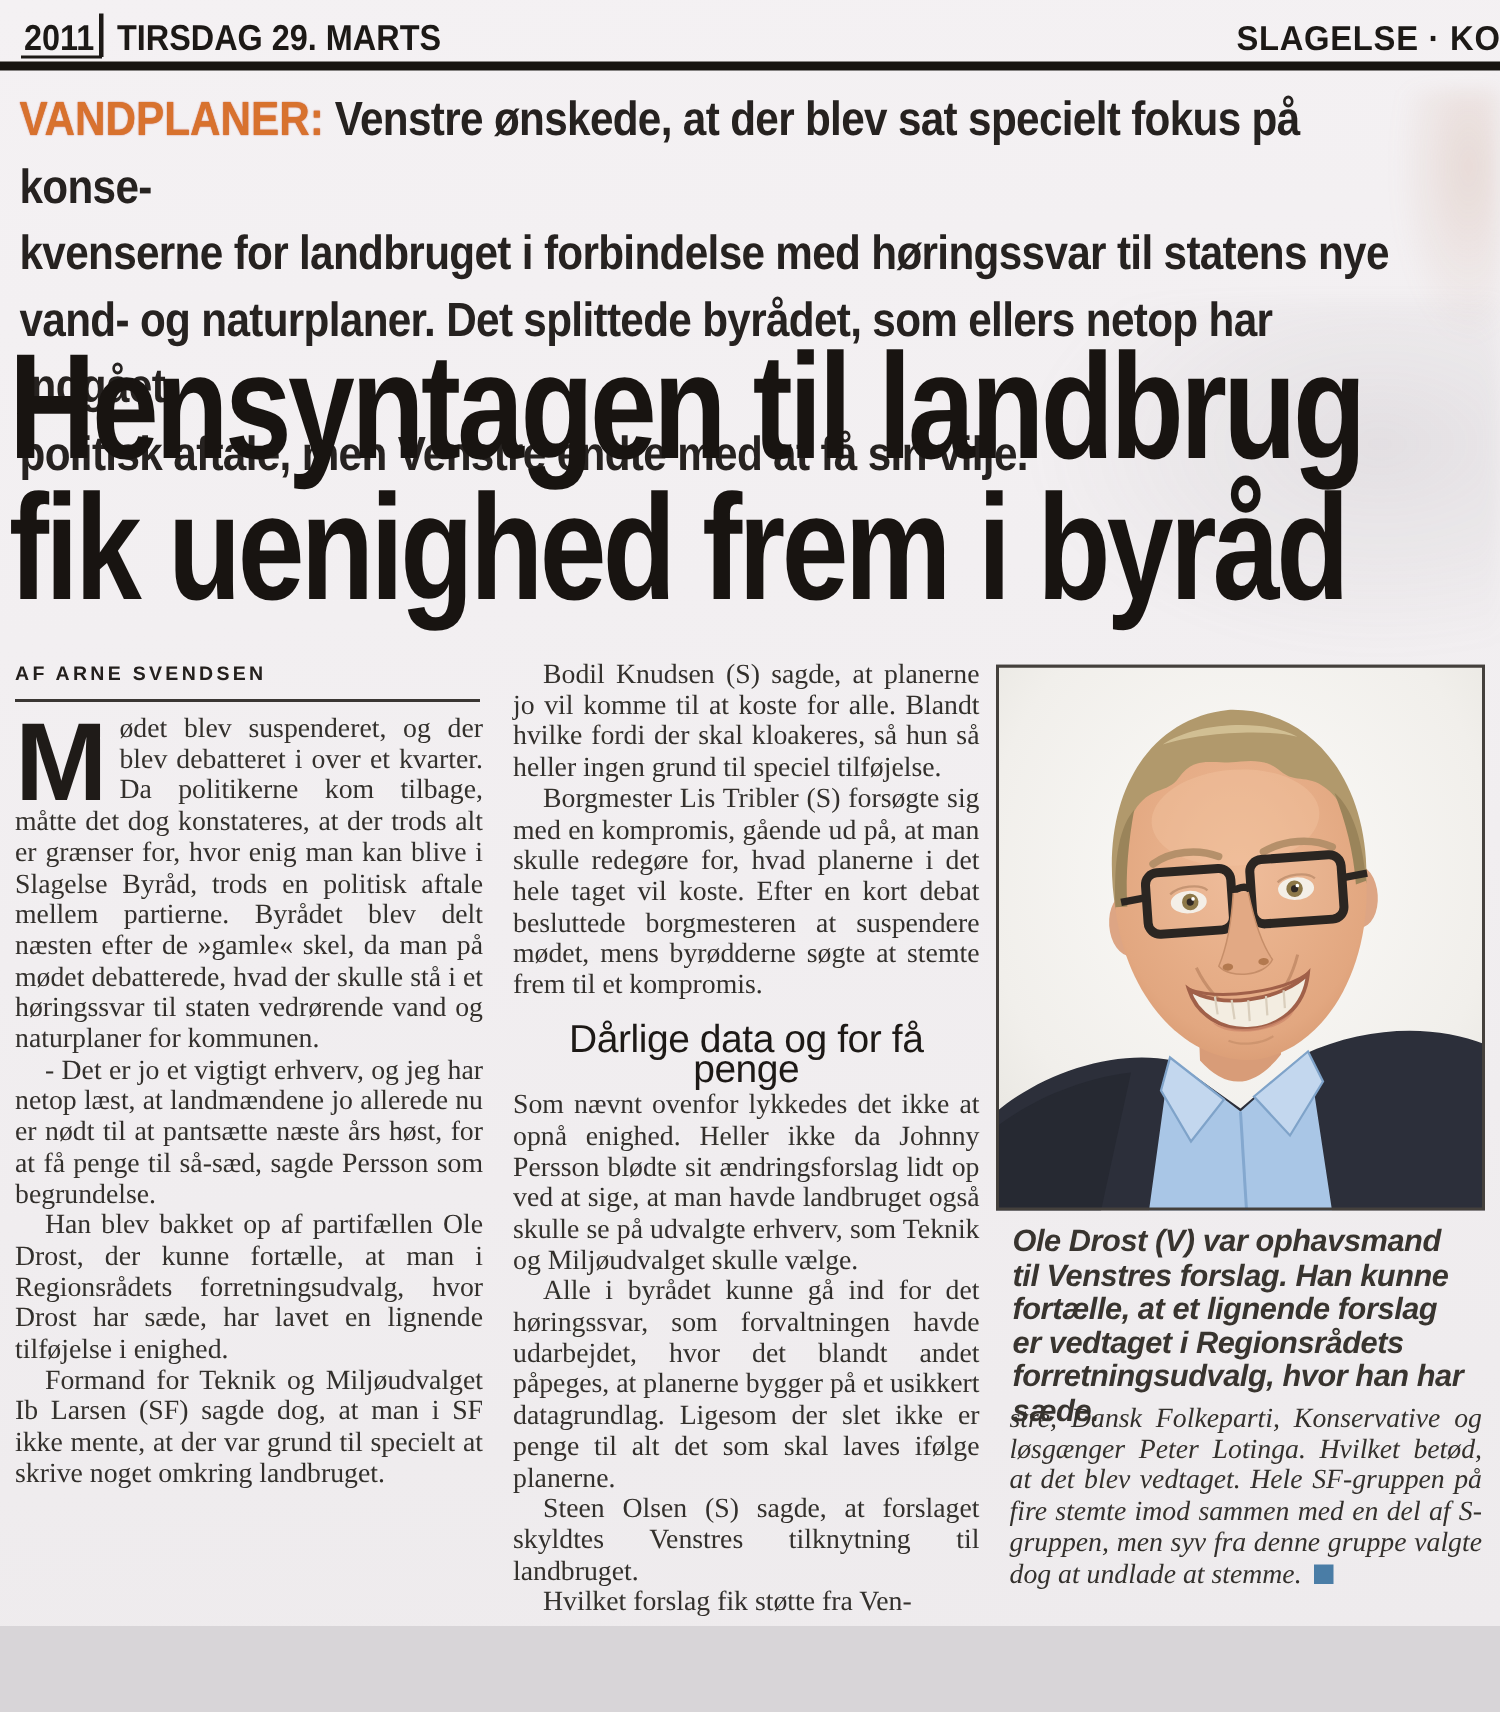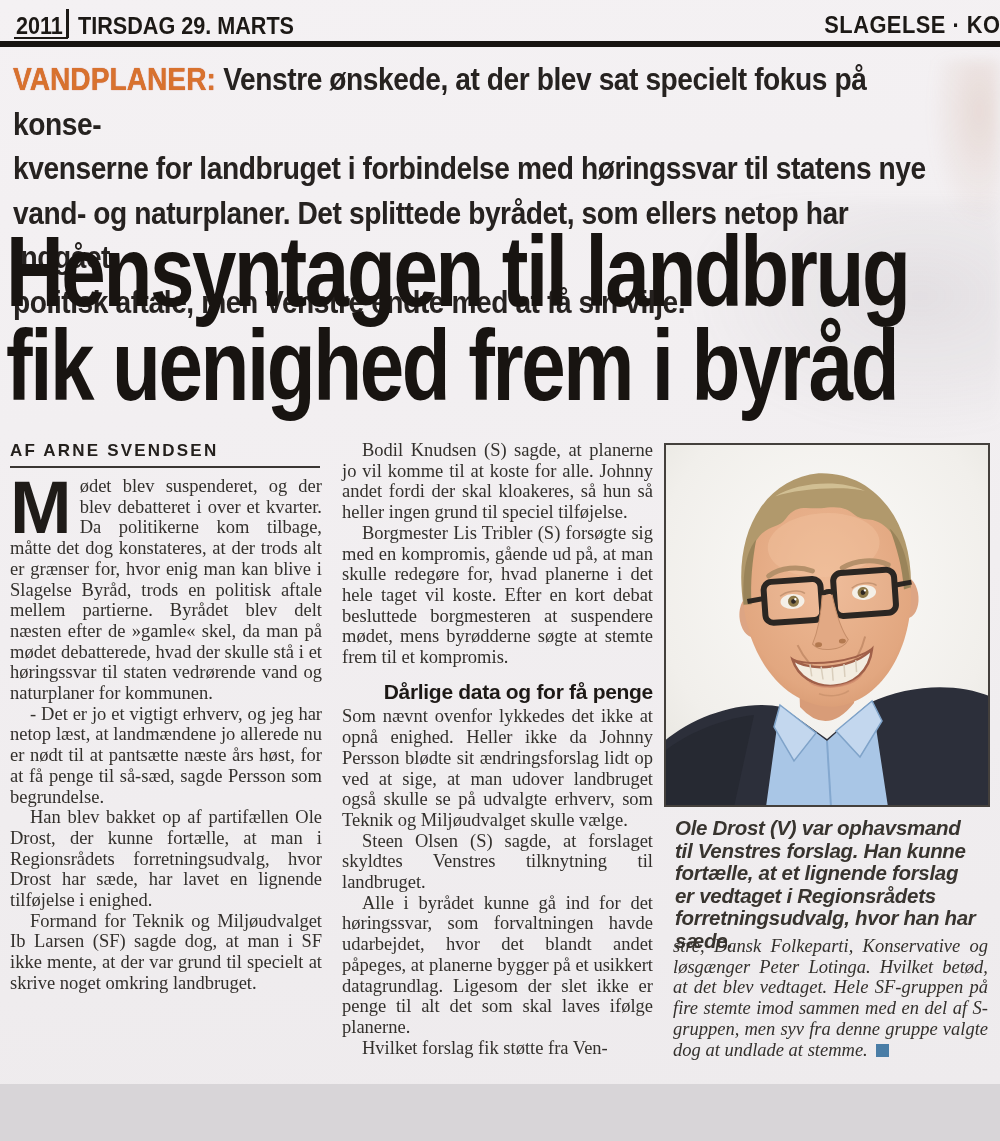--- a/index.html
+++ b/index.html
@@ -22,35 +22,35 @@
   
   .kicker{position:absolute;left:13px;top:57px;width:1065px;
     font-size:32px;line-height:44.5px;font-weight:bold;color:#262220;
     transform:scaleX(.88);transform-origin:left top;letter-spacing:-.5px;}
   .kicker-label{color:#d8722e;text-shadow:0 0 1px #bf4a2e;letter-spacing:0;}
   
   .headline{position:absolute;left:6px;top:224px;width:1280px;
     font-size:100px;line-height:94px;font-weight:bold;color:#181411;
     letter-spacing:-3px;transform:scaleX(.8);transform-origin:left top;white-space:nowrap;}
   
-  .byline{position:absolute;left:10px;top:441px;font-size:17px;font-weight:bold;
+  .byline{position:absolute;left:10px;top:441px;font-size:13px;font-weight:bold;
     letter-spacing:2.2px;color:#24201d;}
   .byline-rule{position:absolute;left:10px;top:466px;width:310px;height:1.5px;background:#3a3633;}
   
   .col{position:absolute;font-family:"Liberation Serif",serif;font-size:18.5px;
     line-height:20.7px;color:#33302c;text-align:justify;}
   .col p{margin:0;}
   .col p.indent{text-indent:20px;}
   #col1{left:10px;top:476px;width:312px;}
   #col2{left:342px;top:440px;width:311px;}
   #col3-text{left:673px;top:936px;width:315px;font-style:italic;}
   .dropcap{float:left;font-family:"Liberation Sans",sans-serif;font-weight:bold;
     font-size:74px;line-height:58px;color:#1f1b18;margin:3px 8px 0 0;}
-  .subhead{font-family:"Liberation Sans",sans-serif;font-weight:bold;font-size:21px;
-    color:#1d1916;margin:14px 0 4px 0 !important;text-align:right;text-indent:0 !important;
+  .subhead{font-family:"Liberation Sans",sans-serif;font-weight:normal;font-size:26px;
+    color:#1d1916;margin:14px 0 4px 0 !important;text-align:center;text-indent:0 !important;
     letter-spacing:-.3px;}
   .endmark{display:inline-block;width:13px;height:13px;background:#4a7da6;
     margin-left:8px;transform:translateY(1px);}
   
   .photo{position:absolute;left:664px;top:443px;width:326px;height:364px;}
   .caption{position:absolute;left:675px;top:817px;width:305px;
     font-size:20.5px;line-height:22.5px;font-weight:bold;font-style:italic;
     color:#38342f;letter-spacing:-.3px;}
   
   .ghost{position:absolute;pointer-events:none;filter:blur(6px);}
@@ -93,26 +93,26 @@
   <div class="byline-rule"></div>
 
   <div id="col1" class="col">
     <p><span class="dropcap">M</span><span>ødet blev suspenderet, og der blev debatteret i over et kvarter. Da politikerne kom tilbage, måtte det dog konstateres, at der trods alt er grænser for, hvor enig man kan blive i Slagelse Byråd, trods en politisk aftale mellem partierne. Byrådet blev delt næsten efter de »gamle« skel, da man på mødet debatterede, hvad der skulle stå i et høringssvar til staten vedrørende vand og naturplaner for kommunen.</span></p>
     <p class="indent">- Det er jo et vigtigt erhverv, og jeg har netop læst, at landmændene jo allerede nu er nødt til at pantsætte næste års høst, for at få penge til så-sæd, sagde Persson som begrundelse.</p>
     <p class="indent">Han blev bakket op af partifællen Ole Drost, der kunne fortælle, at man i Regionsrådets forretningsudvalg, hvor Drost har sæde, har lavet en lignende tilføjelse i enighed.</p>
     <p class="indent">Formand for Teknik og Miljøudvalget Ib Larsen (SF) sagde dog, at man i SF ikke mente, at der var grund til specielt at skrive noget omkring landbruget.</p>
   </div>
 
   <div id="col2" class="col">
-    <p class="indent">Bodil Knudsen (S) sagde, at planerne jo vil komme til at koste for alle. Johnny andet fordi der skal kloakeres, så hun så heller ingen grund til speciel tilføjelse.</p>
+    <p class="indent">Bodil Knudsen (S) sagde, at planerne jo vil komme til at koste for alle. Blandt hvilke fordi der skal kloakeres, så hun så heller ingen grund til speciel tilføjelse.</p>
     <p class="indent">Borgmester Lis Tribler (S) forsøgte sig med en kompromis, gående ud på, at man skulle redegøre for, hvad planerne i det hele taget vil koste. Efter en kort debat besluttede borgmesteren at suspendere mødet, mens byrødderne søgte at stemte frem til et kompromis.</p>
     <p class="subhead">Dårlige data og for få penge</p>
-    <p>Som nævnt ovenfor lykkedes det ikke at opnå enighed. Heller ikke da Johnny Persson blødte sit ændringsforslag lidt op ved at sige, at man udover landbruget også skulle se på udvalgte erhverv, som Teknik og Miljøudvalget skulle vælge.</p>
+    <p>Som nævnt ovenfor lykkedes det ikke at opnå enighed. Heller ikke da Johnny Persson blødte sit ændringsforslag lidt op ved at sige, at man havde landbruget også skulle se på udvalgte erhverv, som Teknik og Miljøudvalget skulle vælge.</p>
+    <p class="indent">Alle i byrådet kunne gå ind for det høringssvar, som forvaltningen havde udarbejdet, hvor det blandt andet påpeges, at planerne bygger på et usikkert datagrundlag. Ligesom der slet ikke er penge til alt det som skal laves ifølge planerne.</p>
     <p class="indent">Steen Olsen (S) sagde, at forslaget skyldtes Venstres tilknytning til landbruget.</p>
-    <p class="indent">Alle i byrådet kunne gå ind for det høringssvar, som forvaltningen havde udarbejdet, hvor det blandt andet påpeges, at planerne bygger på et usikkert datagrundlag. Ligesom der slet ikke er penge til alt det som skal laves ifølge planerne.</p>
     <p class="indent">Hvilket forslag fik støtte fra Ven-</p>
   </div>
 
   <div class="photo">
     <svg width="326" height="364" viewBox="0 0 326 364" xmlns="http://www.w3.org/2000/svg">
       <defs>
         <radialGradient id="bgGrad" cx="50%" cy="38%" r="75%">
           <stop offset="0%" stop-color="#fbfaf8"></stop>
           <stop offset="70%" stop-color="#f1efeb"></stop>
           <stop offset="100%" stop-color="#e6e4de"></stop>

